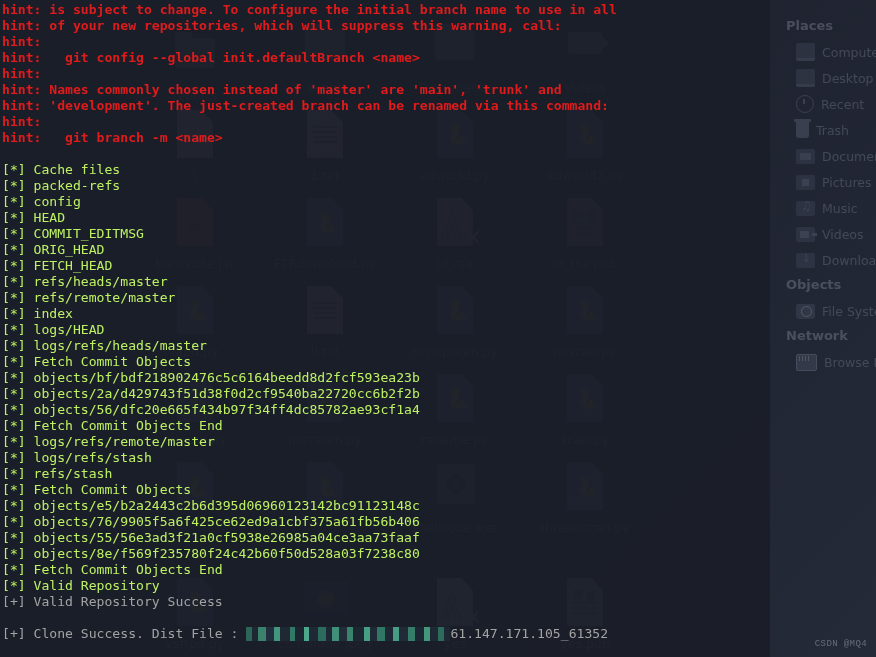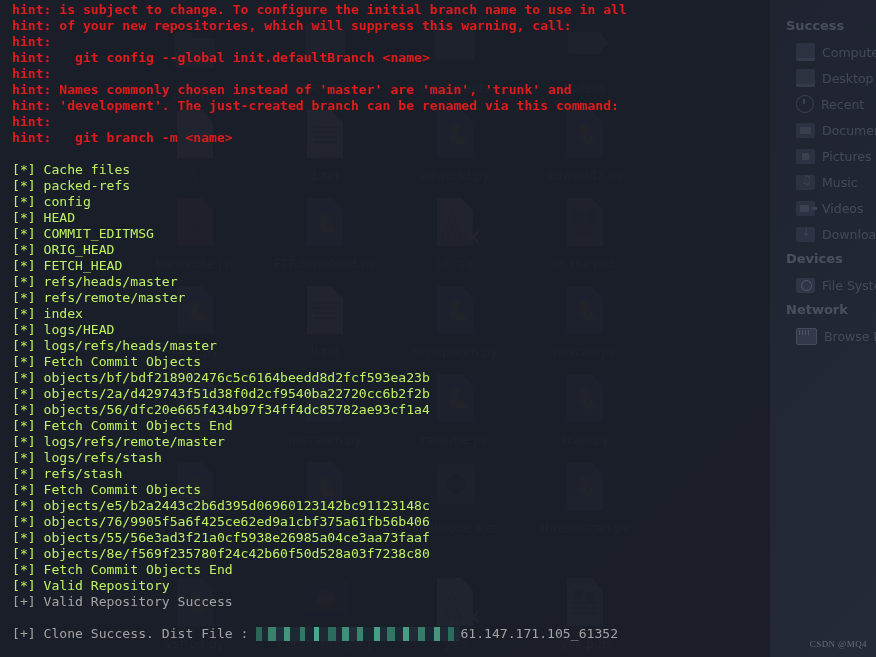--- a/index.html
+++ b/index.html
@@ -260,21 +260,21 @@
   
   #terminal {
     position: absolute;
     left: 0; top: 0;
     width: 770px;
     height: 657px;
     background: rgba(26, 29, 40, 0.86);
     font-family: "DejaVu Sans Mono", "Liberation Mono", monospace;
     font-size: 13.1px;
     line-height: 16px;
-    padding: 2px 0 0 12px;
+    padding: 2px 0 0 2px;
     box-sizing: border-box;
     overflow: hidden;
     white-space: pre;
   }
   #terminal .ln { display: block; height: 16px; }
   .c-hint  { color: #e01b1b; font-weight: bold; }
   .c-star  { color: #bef264; }
   .c-plus  { color: #a3a3a3; }
   .c-blank { color: transparent; }
 
@@ -297,21 +297,21 @@
     opacity: .92;
   }
 
   
   #watermark {
     position: absolute;
     right: 9px; bottom: 8px;
     color: #9aa0ad;
     opacity: .55;
     font-size: 9px;
-    font-family: Liberation Serif, serif;
+    font-family: Liberation Mono, monospace;
     letter-spacing: .4px;
   }
 </style>
 </head>
 <body>
 
 <div id="screen">
 
   <div id="desktop">
     <div id="desktop-icons">
@@ -505,54 +505,58 @@
             <div class="file-page dark"></div>
             <div class="pub-mark"></div>
             <div class="lines-mark" style="top:26px;height:14px"></div>
           </div>
           <div>yes.pub</div>
         </div>
       </div>
   </div>
 
   <div id="places">
-      <div class="places-head">Success</div>
+      <div class="places-head">Places</div>
       <div class="places-row">
         <span class="pico monitor"></span>
         <span>Computer</span>
       </div>
       <div class="places-row">
         <span class="pico monitor"></span>
         <span>Desktop</span>
       </div>
       <div class="places-row">
         <span class="pico clock"></span>
         <span>Recent</span>
       </div>
       <div class="places-row">
+        <span class="pico trash"></span>
+        <span>Trash</span>
+      </div>
+      <div class="places-row">
         <span class="pico doc"></span>
         <span>Documents</span>
       </div>
       <div class="places-row">
         <span class="pico pics"></span>
         <span>Pictures</span>
       </div>
       <div class="places-row">
         <span class="pico music"></span>
         <span>Music</span>
       </div>
       <div class="places-row">
         <span class="pico vids"></span>
         <span>Videos</span>
       </div>
       <div class="places-row">
         <span class="pico dl"></span>
         <span>Downloads</span>
       </div>
-      <div class="places-head">Devices</div>
+      <div class="places-head">Objects</div>
       <div class="places-row">
         <span class="pico fs"></span>
         <span>File System</span>
       </div>
       <div class="places-head">Network</div>
       <div class="places-row">
         <span class="pico net"></span>
         <span>Browse Network</span>
       </div>
     </div>

